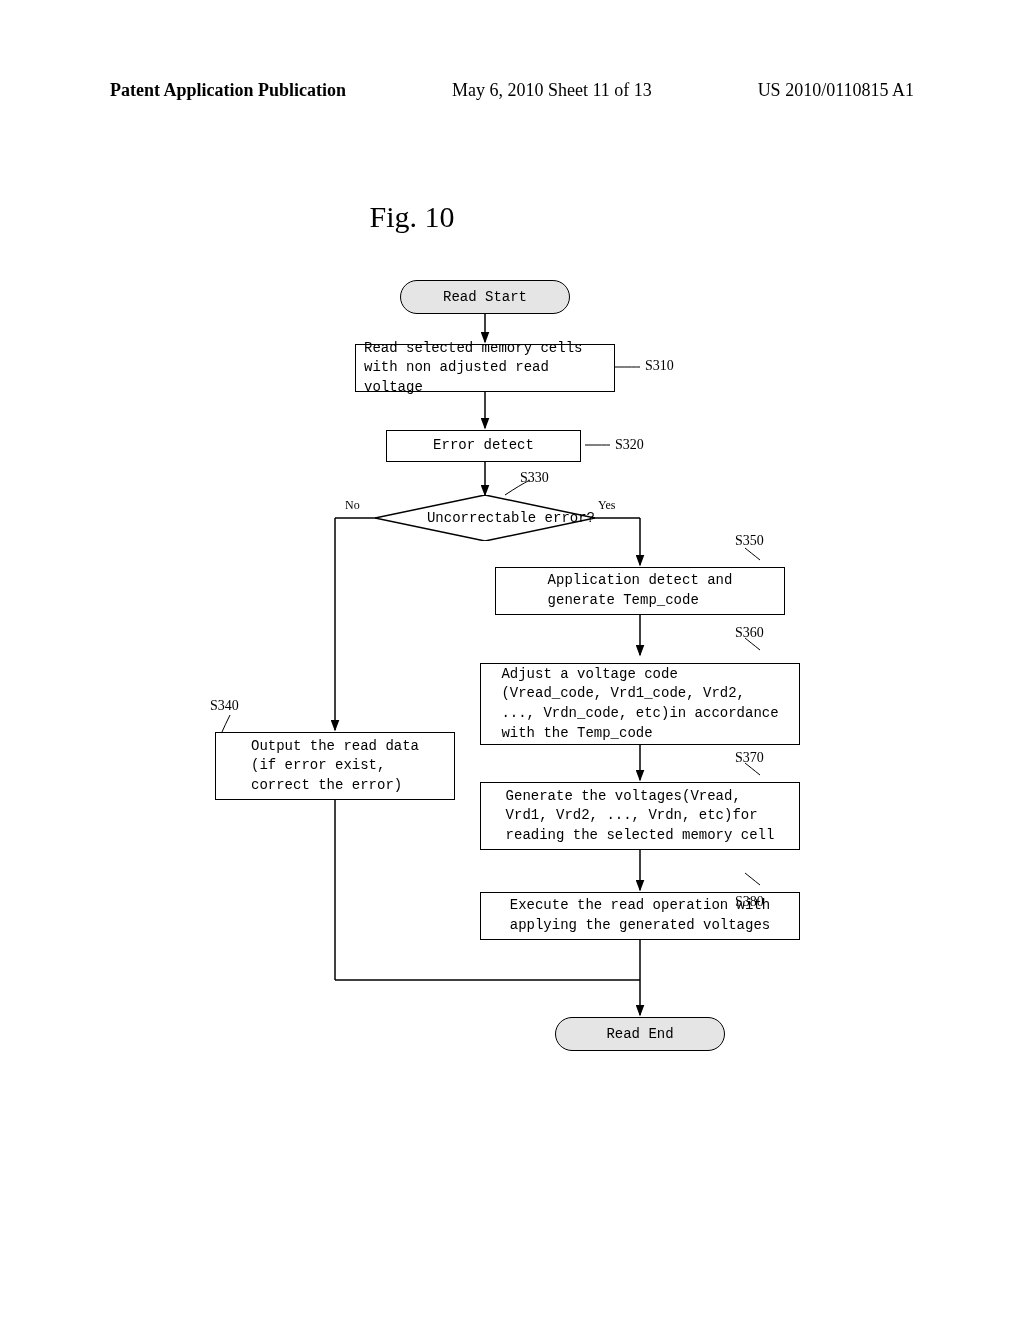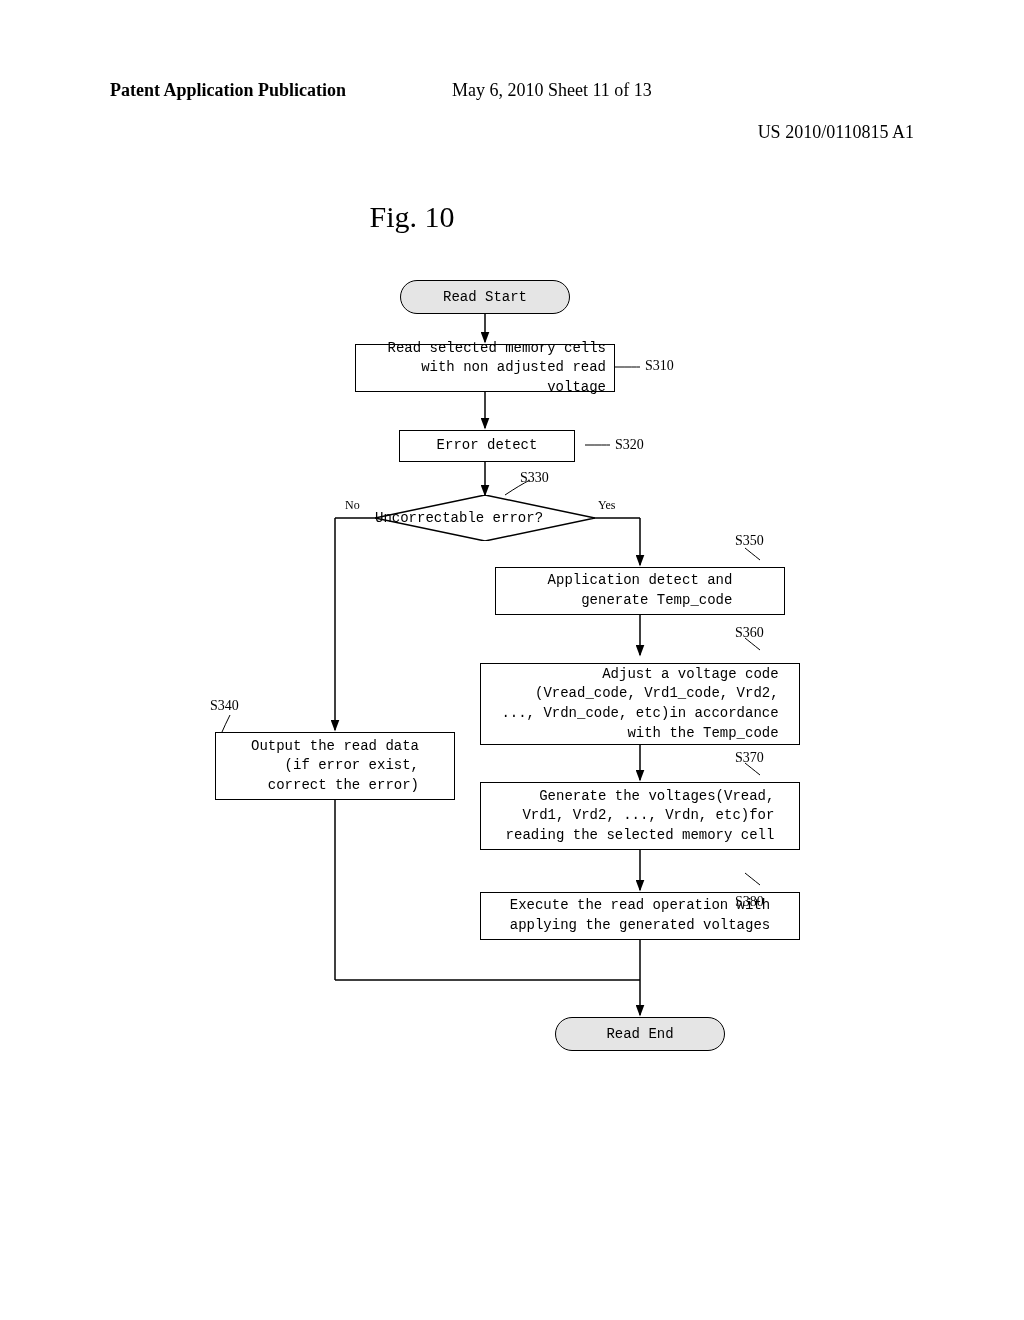--- a/index.html
+++ b/index.html
@@ -24,21 +24,21 @@
     width: 1024px;
     display: flex;
     justify-content: space-between;
     padding: 0 110px;
     font-family: "Times New Roman", serif;
     font-size: 18px;
     gap: 28px;
   }
   .header .left { font-weight: bold; }
   .header .mid { font-weight: normal; }
-  .header .right { font-weight: normal; margin-top: 42px; }
+  .header .right { font-weight: normal; }
   .fig-title {
     position: absolute;
     top: 200px;
     left: 0;
     width: 824px;
     text-align: center;
     font-family: "Times New Roman", serif;
     font-size: 30px;
     font-weight: normal;
   }
@@ -61,37 +61,37 @@
     font-size: 14px;
     background: #e5e5e5;
   }
   .process {
     position: absolute;
     border: 1.5px solid #000;
     background: #fff;
     display: flex;
     align-items: center;
     justify-content: center;
-    text-align: right;
+    text-align: left;
     font-size: 14px;
     line-height: 1.4;
     padding: 6px 8px;
   }
   .diamond {
     position: absolute;
     transform: rotate(0deg);
   }
   .diamond svg { display: block; }
   .diamond-label {
     position: absolute;
     width: 100%;
     top: 50%;
     left: 0;
     transform: translateY(-50%);
-    text-align: left;
+    text-align: right;
     font-size: 14px;
   }
   .step-label {
     position: absolute;
     font-size: 14px;
     font-family: Liberation Serif, serif;
   }
   .arrow-label {
     position: absolute;
     font-size: 12px;
@@ -164,21 +164,21 @@
     <div class="terminator" style="left:300px;top:10px">
       <span>Read Start</span>
     </div>
 
     <div class="process" style="left:255px;top:74px;width:260px;height:48px;white-space:pre-line">
       <span>Read selected memory cells
 with non adjusted read voltage</span>
     </div>
     <div class="step-label" style="left:545px;top:88px">S310</div>
 
-    <div class="process" style="left:299px;top:160px;width:176px;height:32px">
+    <div class="process" style="left:286px;top:160px;width:195px;height:32px">
       <span>Error detect</span>
     </div>
     <div class="step-label" style="left:515px;top:167px">S320</div>
 
     <div class="diamond" style="left:275px;top:225px;width:220px;height:46px">
       <svg width="220" height="46">
         <polygon points="110,0 220,23 110,46 0,23" fill="#fff" stroke="#000" stroke-width="1.5"></polygon>
       </svg>
       <div class="diamond-label">Uncorrectable error?</div>
     </div>

